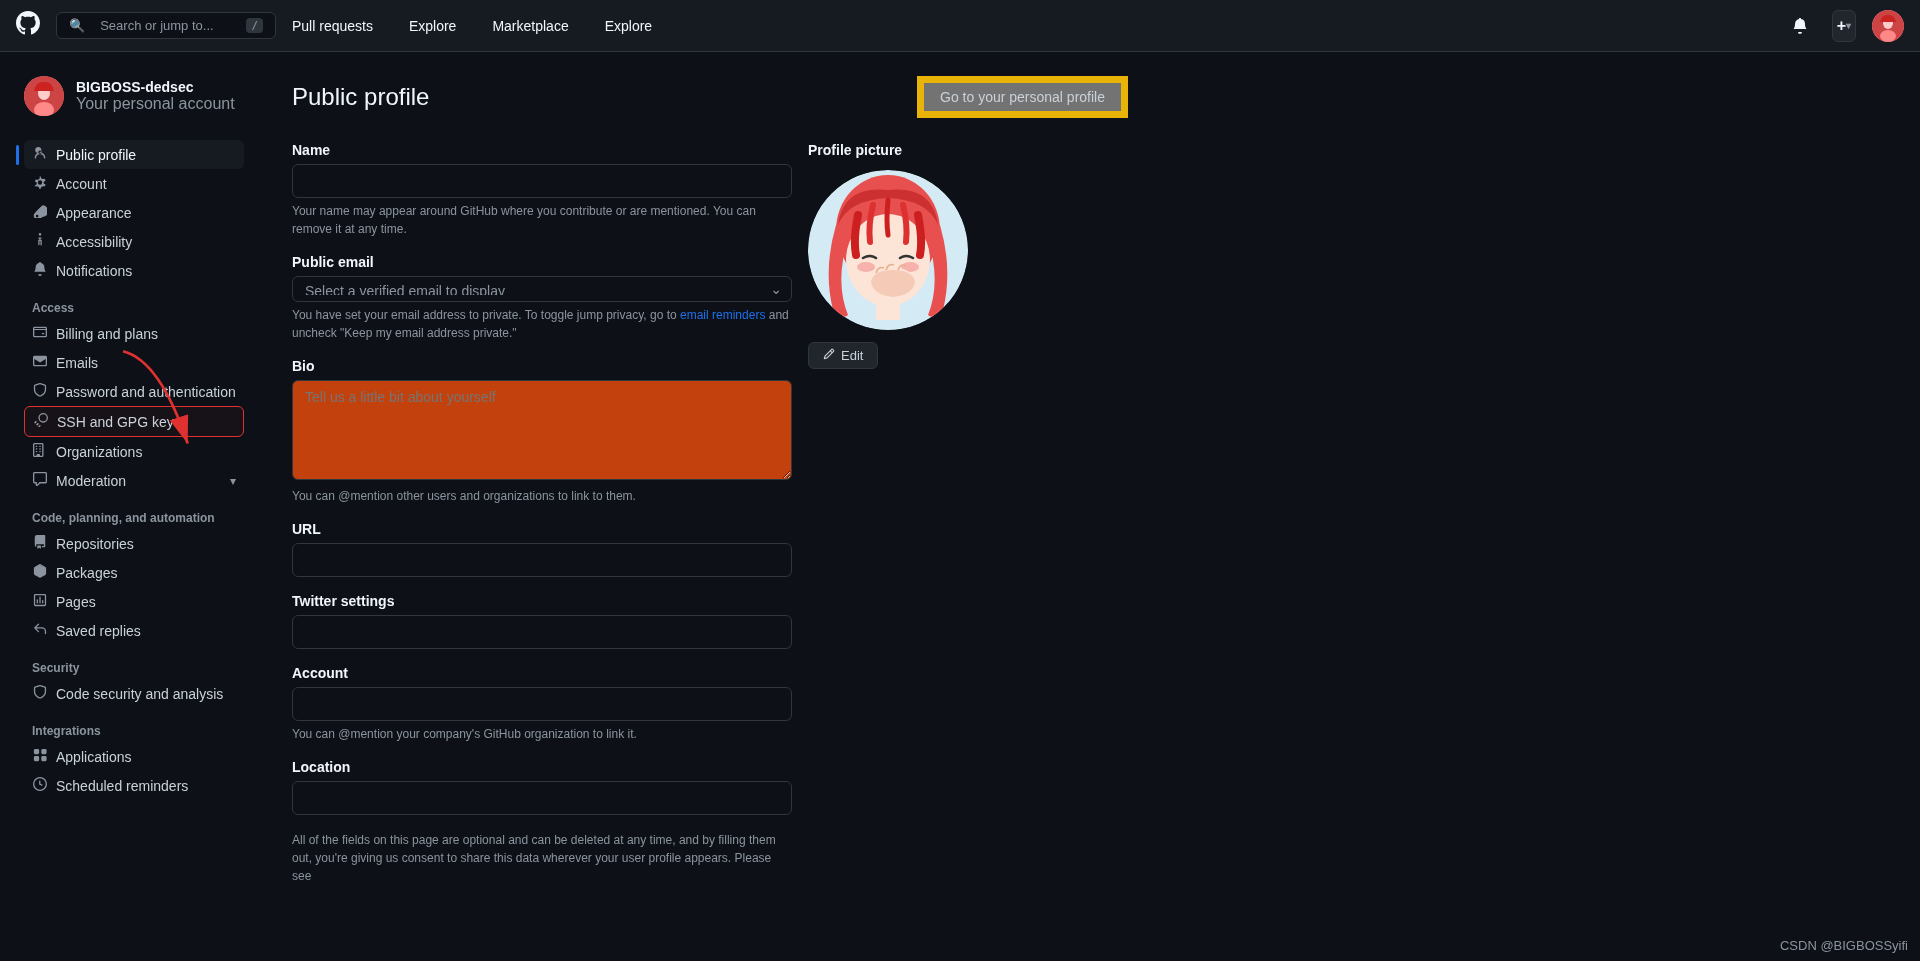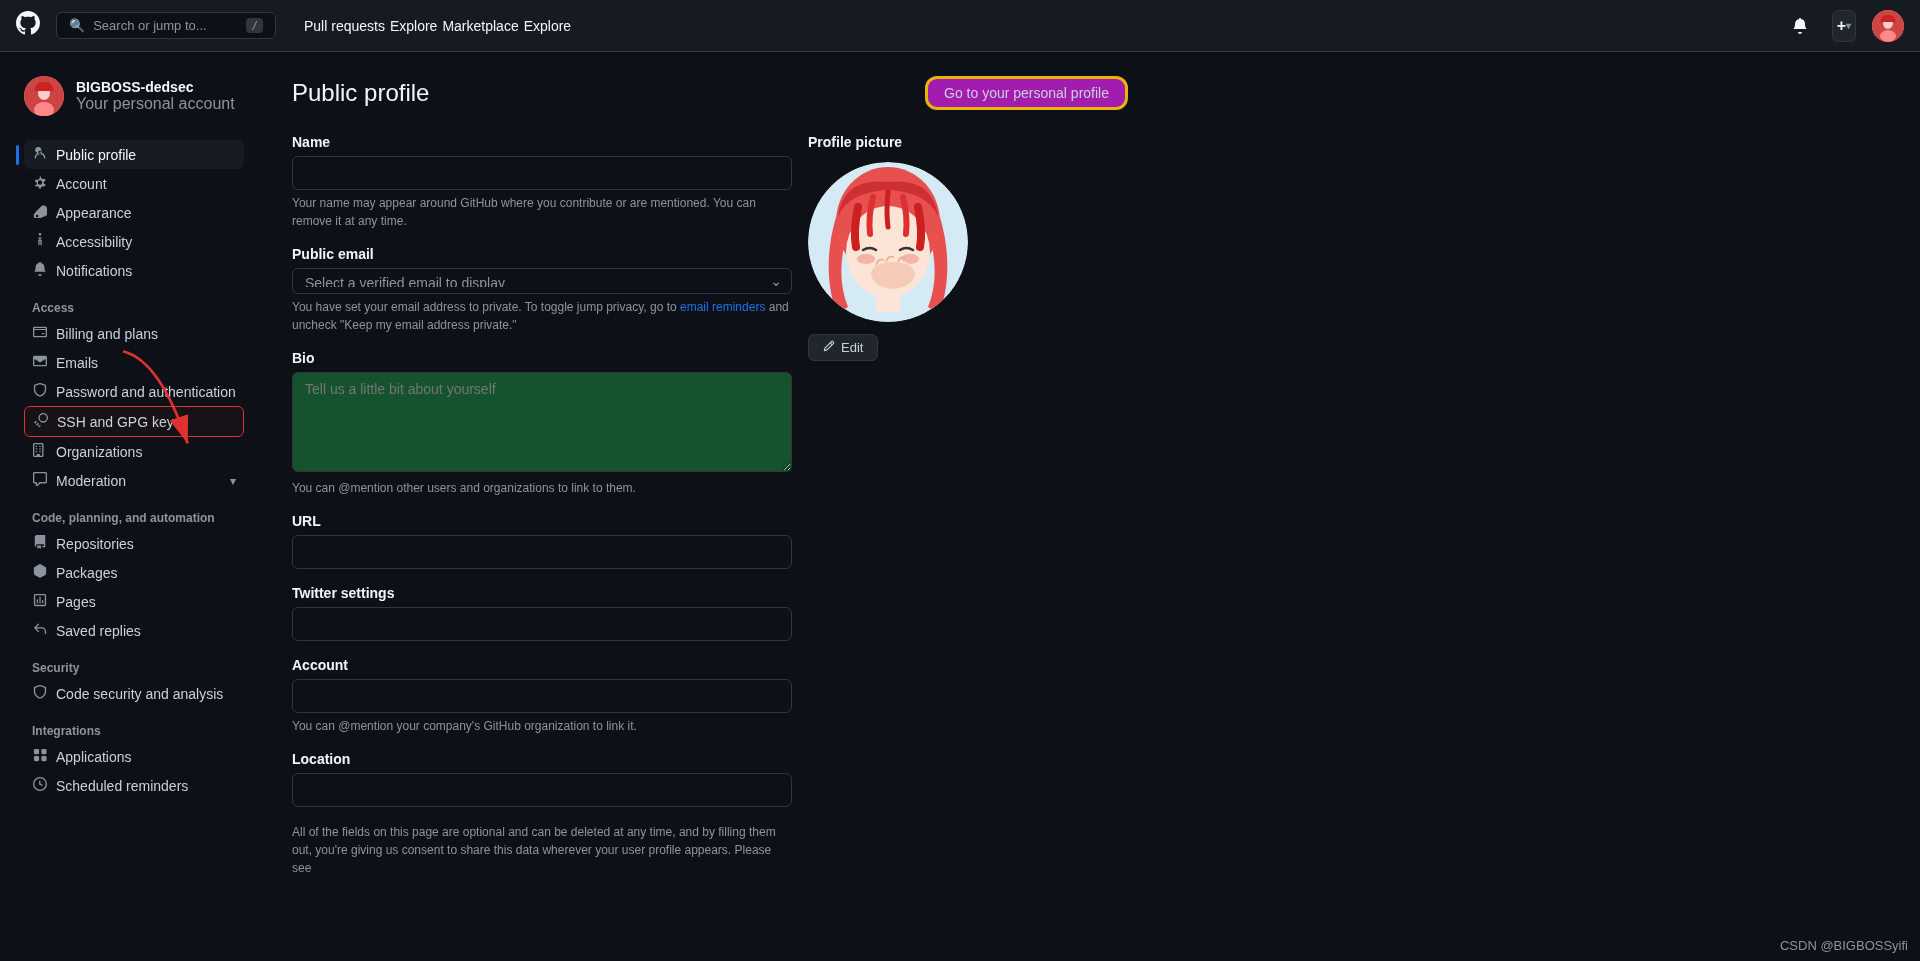--- a/index.html
+++ b/index.html
@@ -49,22 +49,22 @@
       background: #30363d;
       border-radius: 4px;
       padding: 1px 5px;
       font-size: 11px;
       color: #8b949e;
       margin-left: auto;
     }
     .topnav-links {
       display: flex;
       align-items: center;
-      gap: 5px;
-      margin-left: 12px;
+      gap: 36px;
+      margin-left: 0;
       text-align: right;
     }
     .topnav-link {
       color: #f0f6fc;
       text-decoration: none;
       font-size: 14px;
       font-weight: 500;
       cursor: pointer;
     }
     .topnav-right {
@@ -213,23 +213,23 @@
       align-items: center;
       justify-content: space-between;
       margin-bottom: 24px;
     }
     .page-title {
       font-size: 24px;
       font-weight: 400;
       color: #f0f6fc;
     }
     .btn-profile {
-      background: #a21caf;
-      border: 3px solid #eab308;
-      border-radius: 12px;
+      background: #737373;
+      border: 7px solid #eab308;
+      border-radius: 0;
       color: #c9d1d9;
       padding: 6px 16px;
       font-size: 14px;
       cursor: pointer;
       white-space: nowrap;
     }
 
     .form-section {
       display: flex;
       gap: 16px;
@@ -296,21 +296,21 @@
       position: absolute;
       right: 10px;
       top: 50%;
       transform: translateY(-50%);
       color: #8b949e;
       pointer-events: none;
     }
 
     .bio-textarea {
       width: 100%;
-      background: #14532d;
+      background: #c2410c;
       border: 1px solid #30363d;
       border-radius: 6px;
       color: #c9d1d9;
       padding: 8px 12px;
       font-size: 14px;
       height: 100px;
       resize: vertical;
       outline: none;
       font-family: inherit;
     }
@@ -372,21 +372,21 @@
 
 <nav class="topnav">
   <span class="topnav-logo">
     <svg width="24" height="24" viewBox="0 0 16 16" fill="#f0f6fc">
       <path d="M8 0C3.58 0 0 3.58 0 8c0 3.54 2.29 6.53 5.47 7.59.4.07.55-.17.55-.38 0-.19-.01-.82-.01-1.49-2.01.37-2.53-.49-2.69-.94-.09-.23-.48-.94-.82-1.13-.28-.15-.68-.52-.01-.53.63-.01 1.08.58 1.23.82.72 1.21 1.87.87 2.33.66.07-.52.28-.87.51-1.07-1.78-.2-3.64-.89-3.64-3.95 0-.87.31-1.59.82-2.15-.08-.2-.36-1.02.08-2.12 0 0 .67-.21 2.2.82.64-.18 1.32-.27 2-.27.68 0 1.36.09 2 .27 1.53-1.04 2.2-.82 2.2-.82.44 1.1.16 1.92.08 2.12.51.56.82 1.27.82 2.15 0 3.07-1.87 3.75-3.65 3.95.29.25.54.73.54 1.48 0 1.07-.01 1.93-.01 2.2 0 .21.15.46.55.38A8.013 8.013 0 0016 8c0-4.42-3.58-8-8-8z"></path>
     </svg>
   </span>
 
   <div class="topnav-search">
     <span style="color:#8b949e;font-size:13px;">🔍</span>
-    <span style="color:#8b949e;font-size:13px;">Search or jump to...</span>
+    <span style="color:#8b949e;font-size:13px;margin-left:7px;">Search or jump to...</span>
     <kbd>/</kbd>
   </div>
 
   <div class="topnav-links">
     <a class="topnav-link">Pull requests</a>
     <a class="topnav-link">Explore</a>
     <a class="topnav-link">Marketplace</a>
     <a class="topnav-link">Explore</a>
   </div>
 

